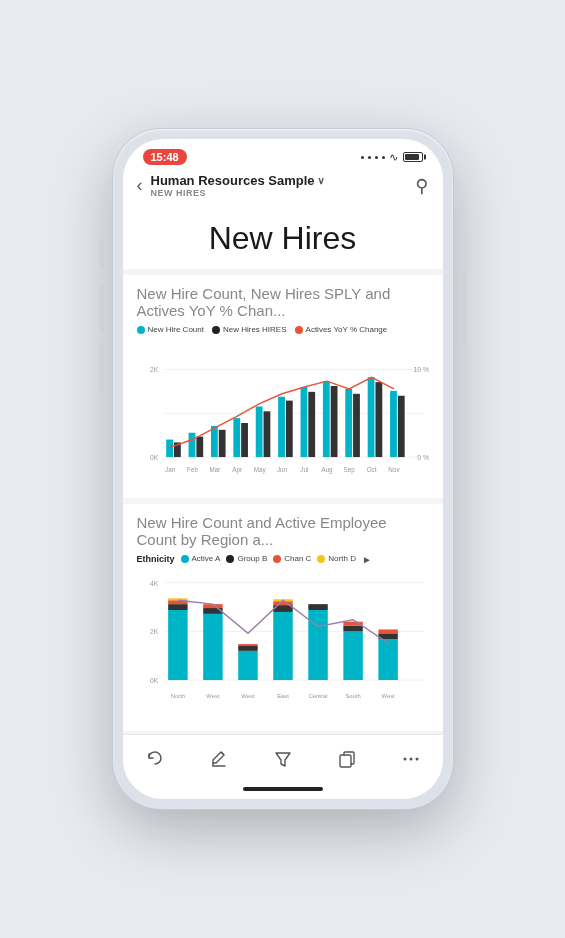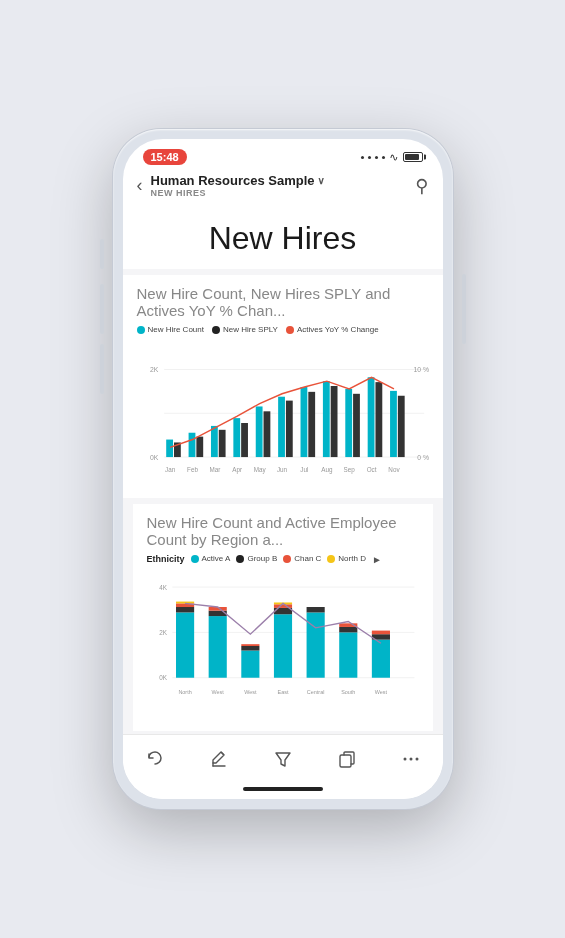--- a/index.html
+++ b/index.html
@@ -178,21 +178,21 @@
       margin-top: 4px;
     }
     .bar-chart-svg {
       width: 100%;
       height: 100%;
     }
 
     
     .chart-card-2 {
       background: #fff;
-      margin: 6px 10px 0;
+      margin: 6px 0 0;
       padding: 10px 14px;
     }
     .ethnicity-row {
       display: flex;
       align-items: flex-start;
       gap: 6px;
       margin-bottom: 6px;
       flex-wrap: wrap;
     }
     .ethnicity-label {
@@ -283,21 +283,21 @@
 
       <div class="chart-card">
         <div class="chart-title">New Hire Count, New Hires SPLY and Actives YoY % Chan...</div>
         <div class="chart-legend">
           <div class="legend-item">
             <span class="legend-dot" style="background:#00b4c8;"></span>
             <span>New Hire Count</span>
           </div>
           <div class="legend-item">
             <span class="legend-dot" style="background:#222;"></span>
-            <span>New Hire SPLY</span>
+            <span>New Hires HIRES</span>
           </div>
           <div class="legend-item">
             <span class="legend-dot" style="background:#e8533a;"></span>
             <span>Actives YoY % Change</span>
           </div>
         </div>
 
         <div class="bar-chart-wrapper">
           <svg class="bar-chart-svg" viewBox="0 0 300 130">
 

